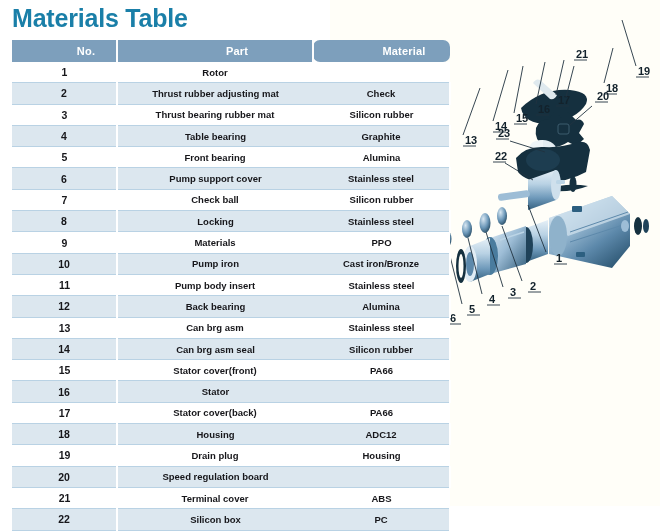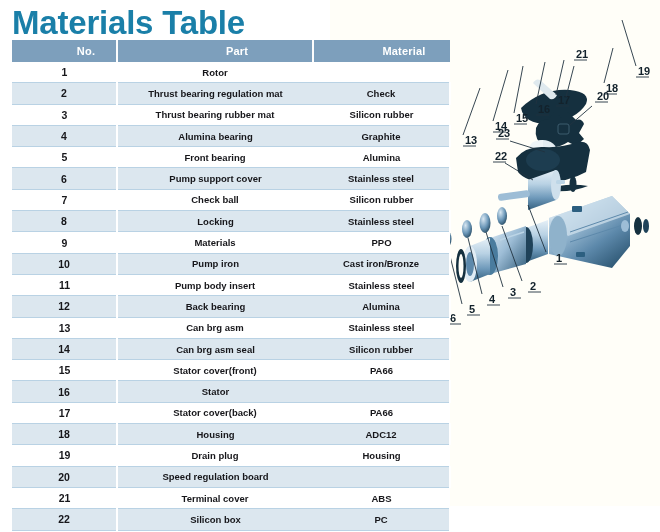--- a/index.html
+++ b/index.html
@@ -13,38 +13,38 @@
 
   
   .diagram-panel{
     position:absolute;left:330px;top:0;width:330px;height:506px;
     background:#fffef8;
   }
 
   
   .page-title{
     position:absolute;left:12px;top:4px;
-    font-size:33px;font-weight:bold;color:#1a7fa8;
+    font-size:25px;font-weight:bold;color:#1a7fa8;
     letter-spacing:-0.2px;white-space:nowrap;
   }
 
   
   .mat-table{
     position:absolute;left:12px;top:40px;width:296px;
     border-collapse:collapse;table-layout:fixed;
   }
   .mat-table th{
     background:#7d9fbc;color:#ffffff;
     font-size:11px;font-weight:bold;height:20px;
     border-right:2px solid #fdfdfd;
     text-align:center;vertical-align:middle;
     letter-spacing:0.2px;
     padding-left:45px;
   }
-  .mat-table th:last-child{border-right:none;}
+  .mat-table th:last-child{border-right:none;border-radius:7px;}
   .mat-table td{
     height:20.3px;font-size:9.5px;font-weight:bold;color:#16161a;
     text-align:center;vertical-align:middle;
     border-bottom:1px solid #b9d2e4;
     padding:0 2px;overflow:hidden;white-space:nowrap;
   }
   .mat-table tbody tr:nth-child(even) td{background:#dce7ef;}
   .mat-table tbody tr:nth-child(odd)  td{background:#ffffff;}
   .mat-table tbody tr:nth-child(even) td.c-no,
   .mat-table tbody tr:nth-child(even) td.c-mat{border-right:2px solid #ffffff;}
@@ -366,31 +366,31 @@
       </tr>
     </thead>
     <tbody id="table-body">
         <tr>
           <td class="c-no">1</td>
           <td class="c-part">Rotor</td>
           <td class="c-mat"></td>
         </tr>
         <tr>
           <td class="c-no">2</td>
-          <td class="c-part">Thrust bearing regulation mat</td>
+          <td class="c-part">Thrust rubber adjusting mat</td>
           <td class="c-mat">Check</td>
         </tr>
         <tr>
           <td class="c-no">3</td>
           <td class="c-part">Thrust bearing rubber mat</td>
           <td class="c-mat">Silicon rubber</td>
         </tr>
         <tr>
           <td class="c-no">4</td>
-          <td class="c-part">Alumina bearing</td>
+          <td class="c-part">Table bearing</td>
           <td class="c-mat">Graphite</td>
         </tr>
         <tr>
           <td class="c-no">5</td>
           <td class="c-part">Front bearing</td>
           <td class="c-mat">Alumina</td>
         </tr>
         <tr>
           <td class="c-no">6</td>
           <td class="c-part">Pump support cover</td>

